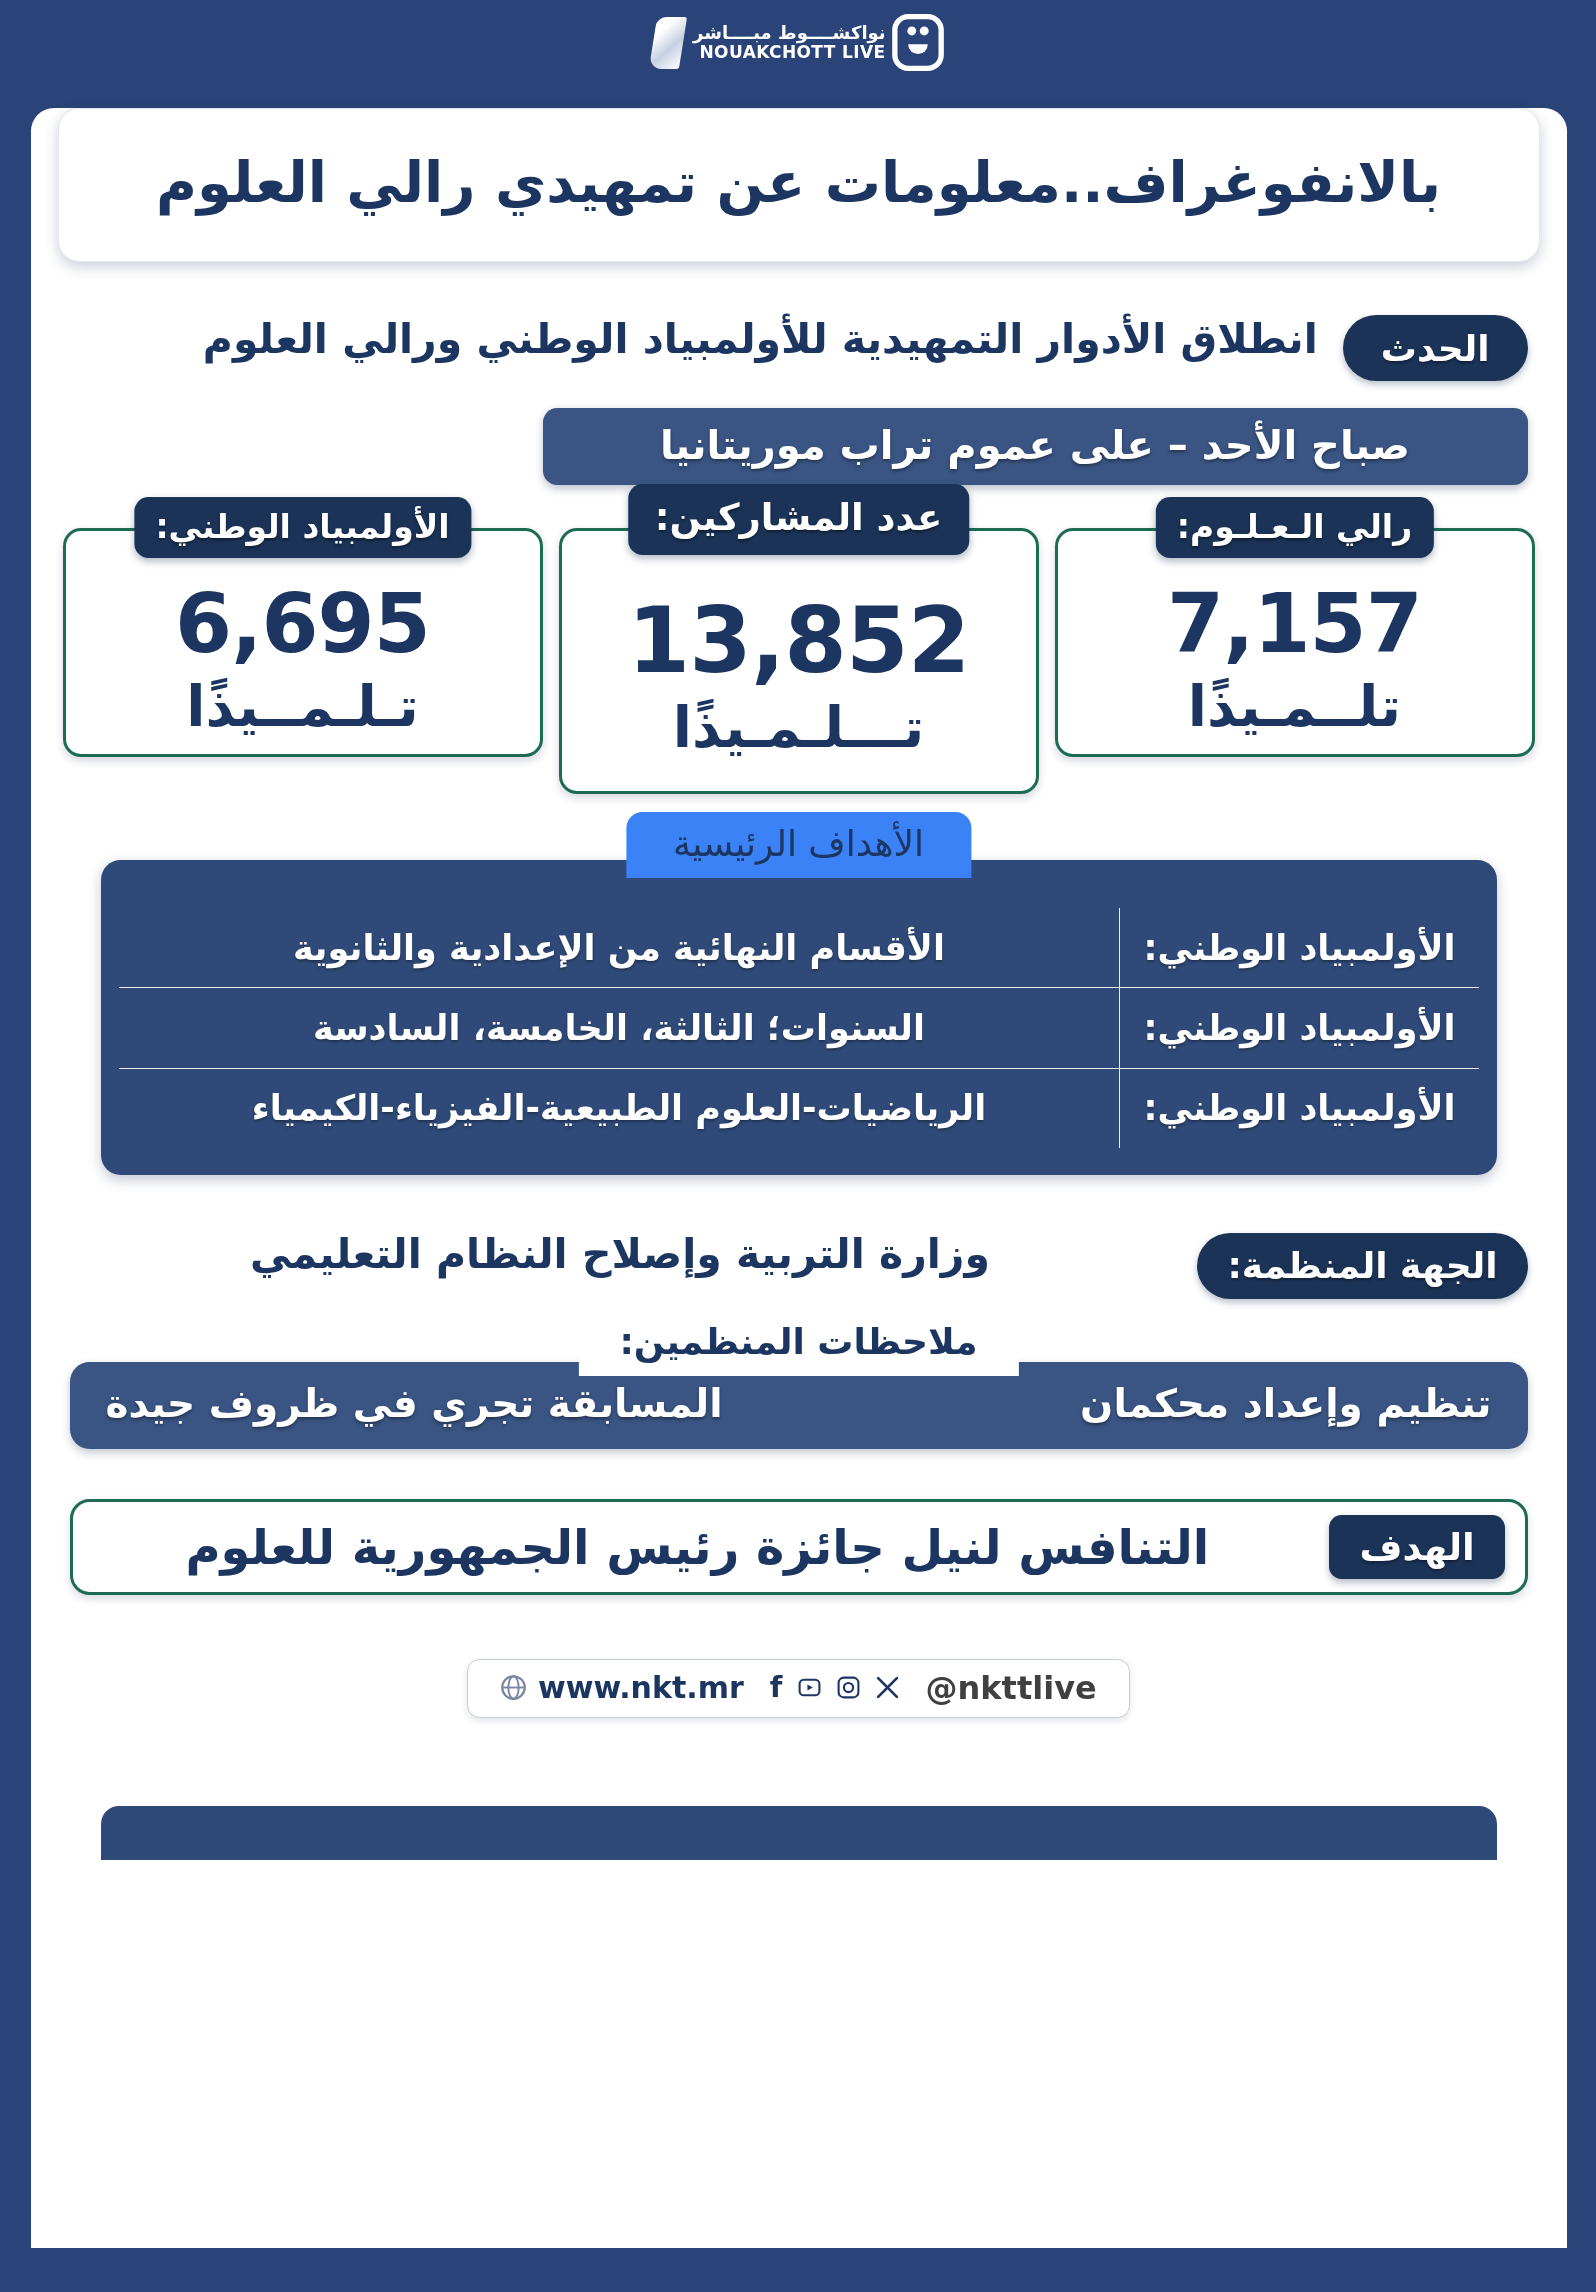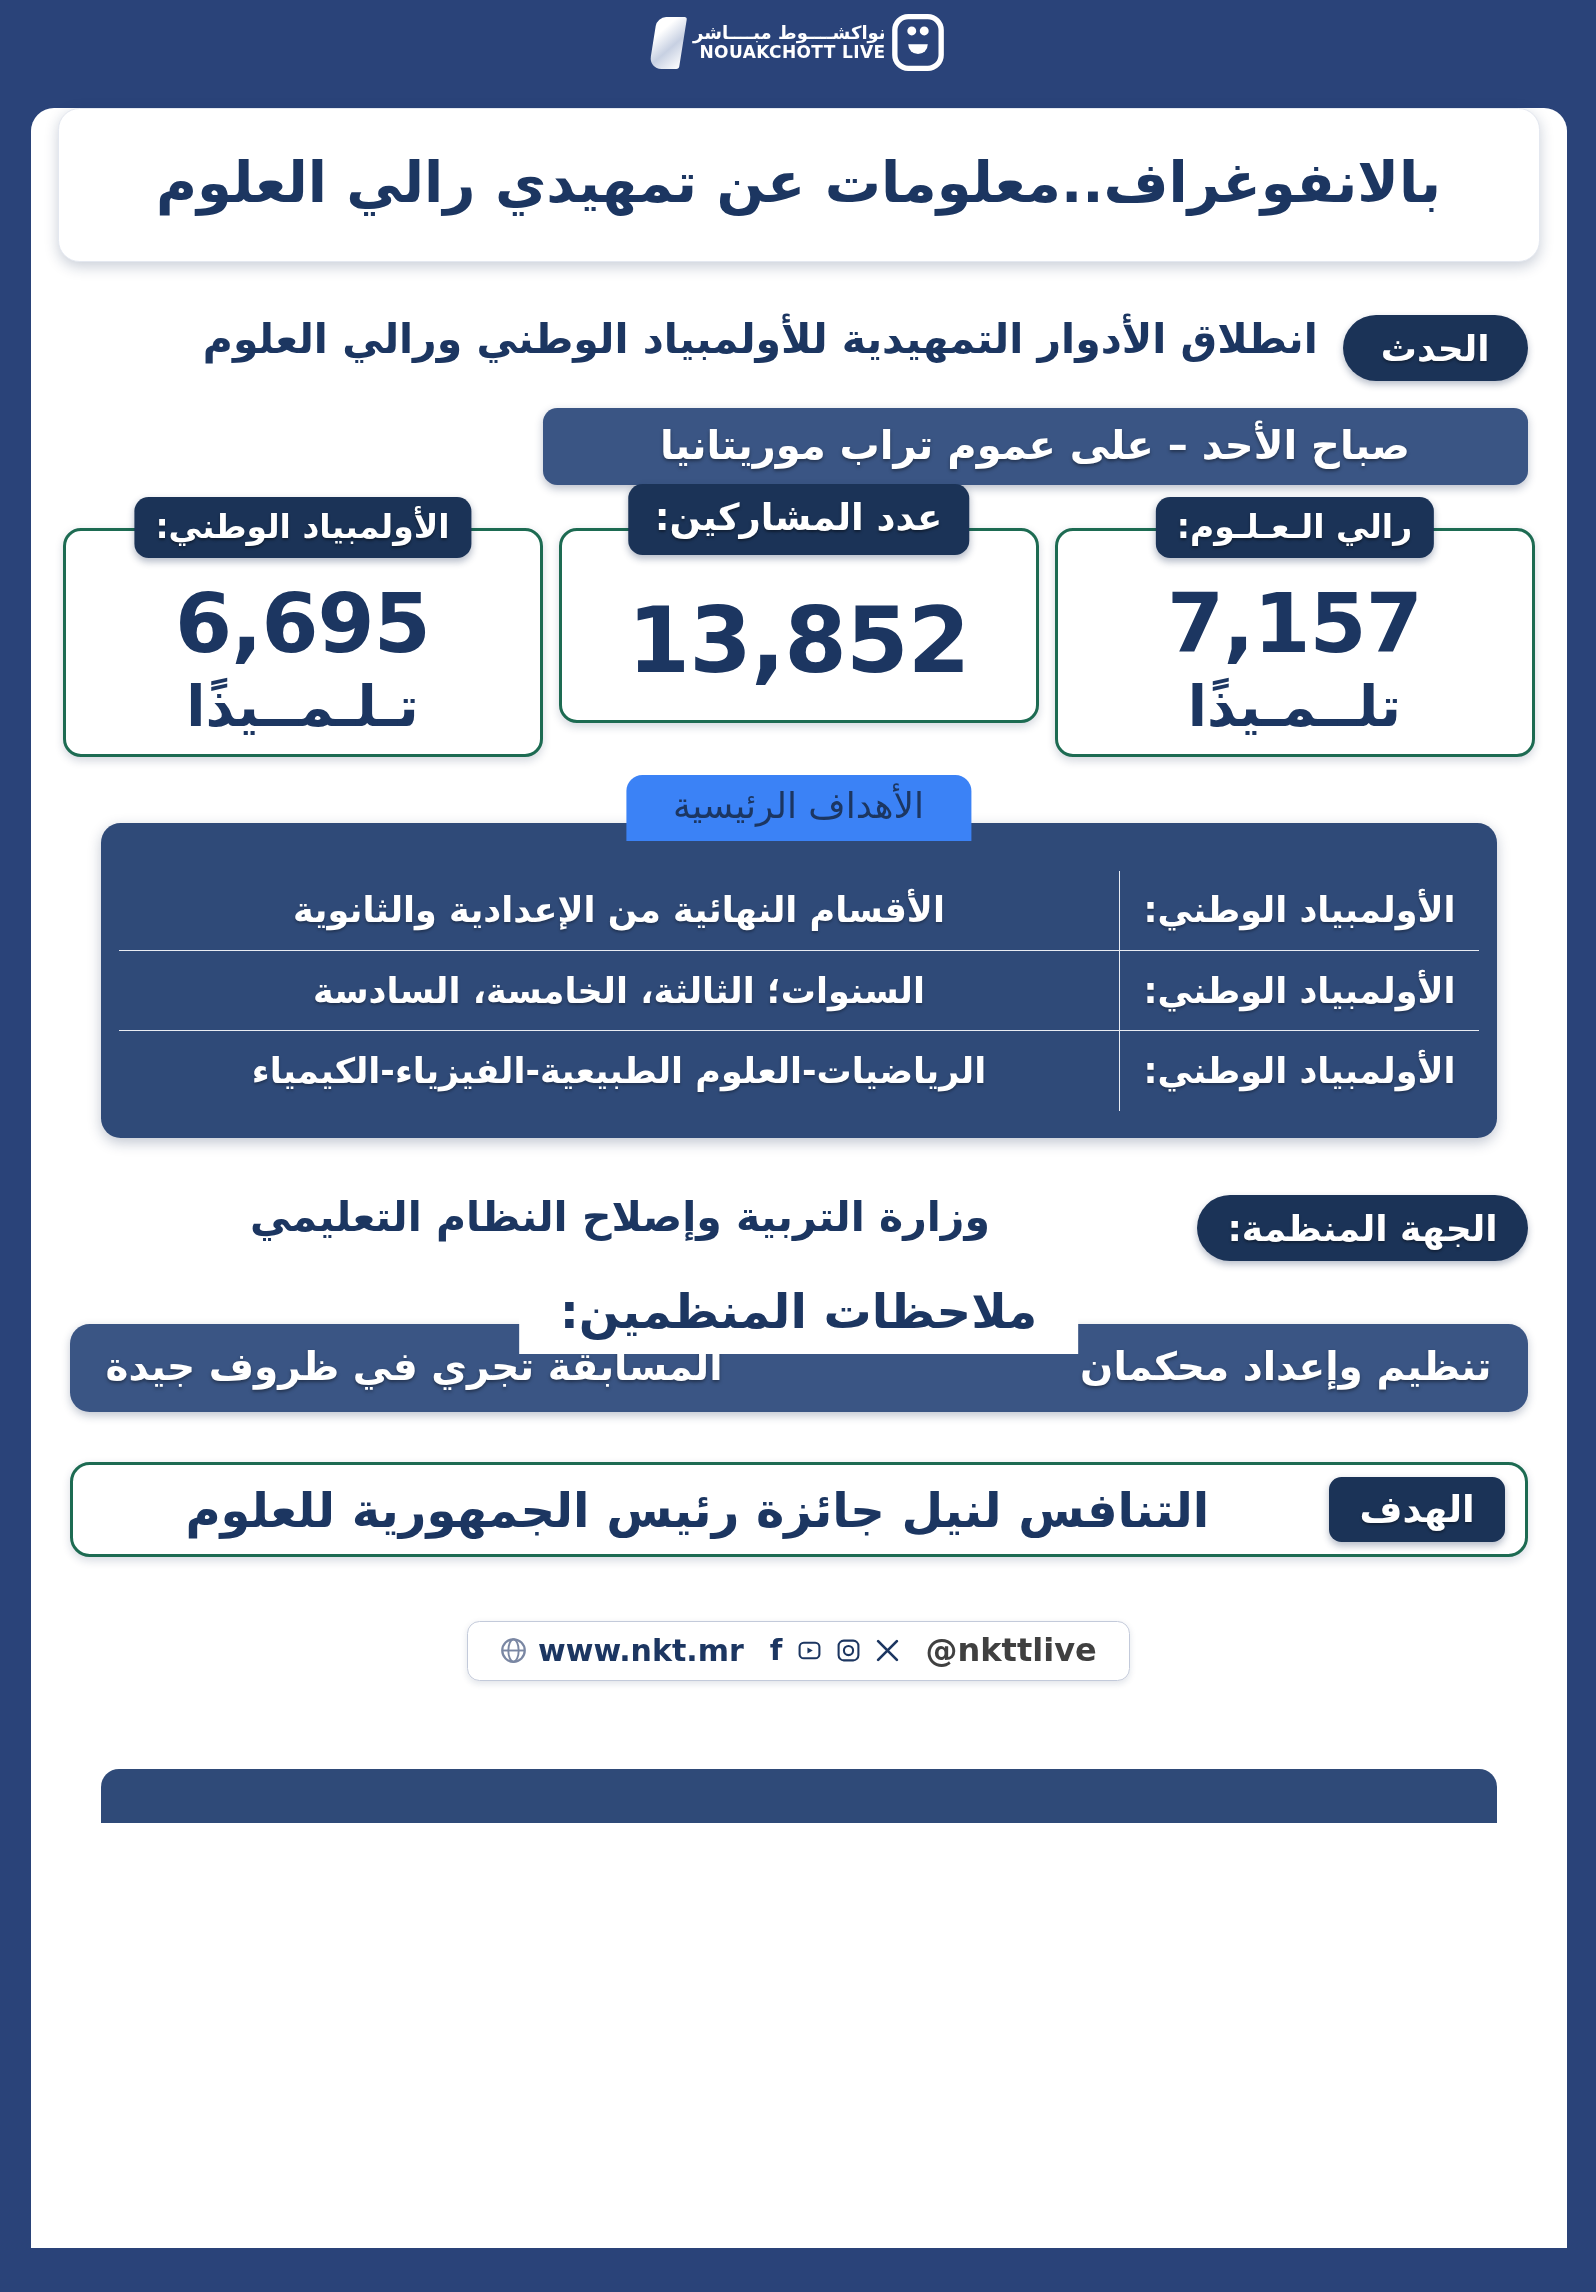--- a/index.html
+++ b/index.html
@@ -216,21 +216,21 @@
     position:relative;
     margin:63px 39px 0 39px;
   }
   .remarks-tab{
     position:absolute;
     top:-50px;
     left:50%;
     transform:translateX(-50%);
     background:#fff;
     color:#1c3661;
-    font-size:48px;
+    font-size:36px;
     font-weight:700;
     padding:9px 41px 14.3px 41px;
     border-radius:14.3px 14.3px 0 0;
     white-space:nowrap;
     z-index:2;
   }
   .remarks-bar{
     background:#3a5584;
     border-radius:19.7px;
     padding:19.7px 36px 23px 36px;
@@ -327,20 +327,21 @@
 
     <div class="stat">
       <div class="stat-label">رالي الـعـلـوم:</div>
       <div class="stat-value">7,157</div>
       <div class="stat-unit">تلــمـيذًا</div>
     </div>
 
     <div class="stat tall">
       <div class="stat-label">عدد المشاركين:</div>
       <div class="stat-value">13,852</div>
+      <div class="stat-unit">تـــلـمـيذًا</div>
     </div>
 
     <div class="stat">
       <div class="stat-label">الأولمبياد الوطني:</div>
       <div class="stat-value">6,695</div>
       <div class="stat-unit">تـلـمــيذًا</div>
     </div>
 
   </div>
 

